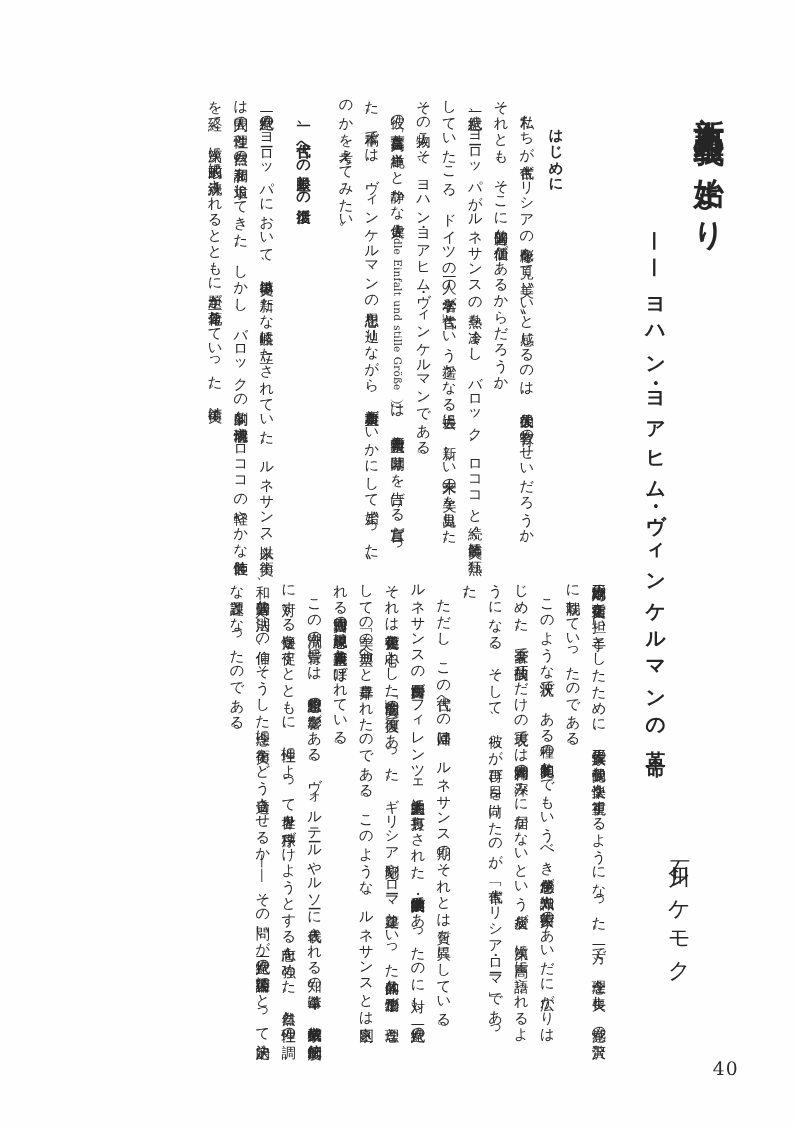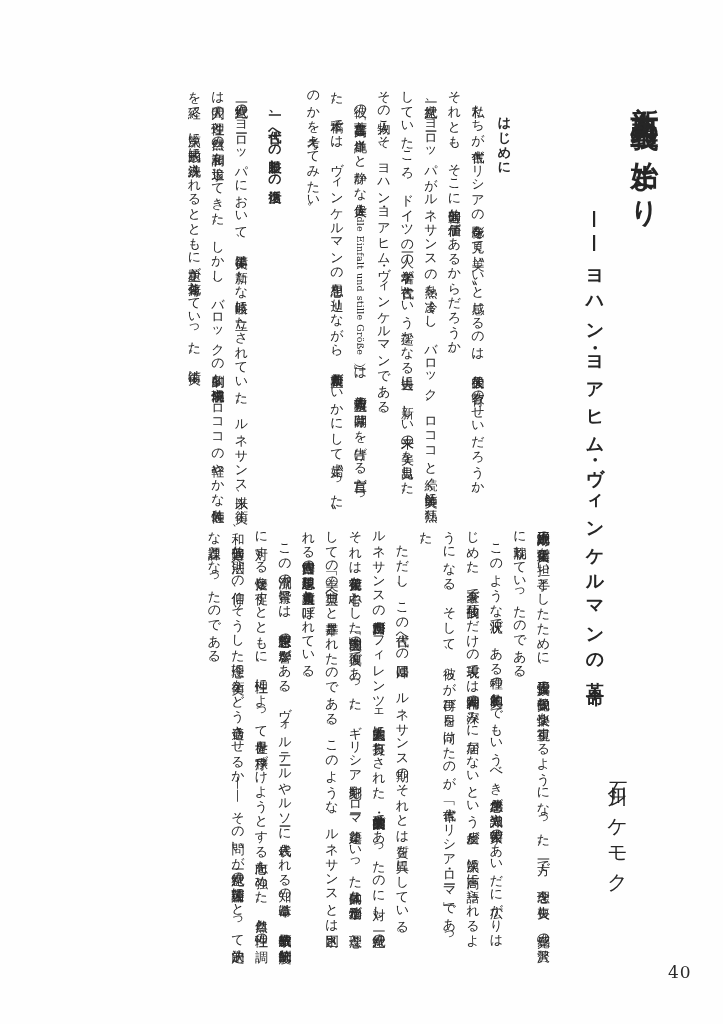--- a/index.html
+++ b/index.html
@@ -54,21 +54,21 @@
   .block p.noindent { text-indent: 0; }
   .block h1, .block h2 {
     margin: 0; font-size: 13px; font-weight: bold;
     text-indent: 26px; white-space: nowrap;
   }
   .block h1 { margin-left: 3px; margin-right: 4px; }
   .block h2 { margin-left: 10px; margin-right: 15px; }
   .latin { font-size: 9.5px; letter-spacing: 0.2px; }
   
   .page-number {
-    position: absolute; left: 668px; top: 962px;
+    position: absolute; left: 648px; top: 962px;
     font-size: 17px; letter-spacing: 1px;
     color: #2b2b2b;
   }
 </style>
 </head>
 <body>
 
 <div class="page">
 
   <h1 class="title v">新古典主義の始まり</h1>

